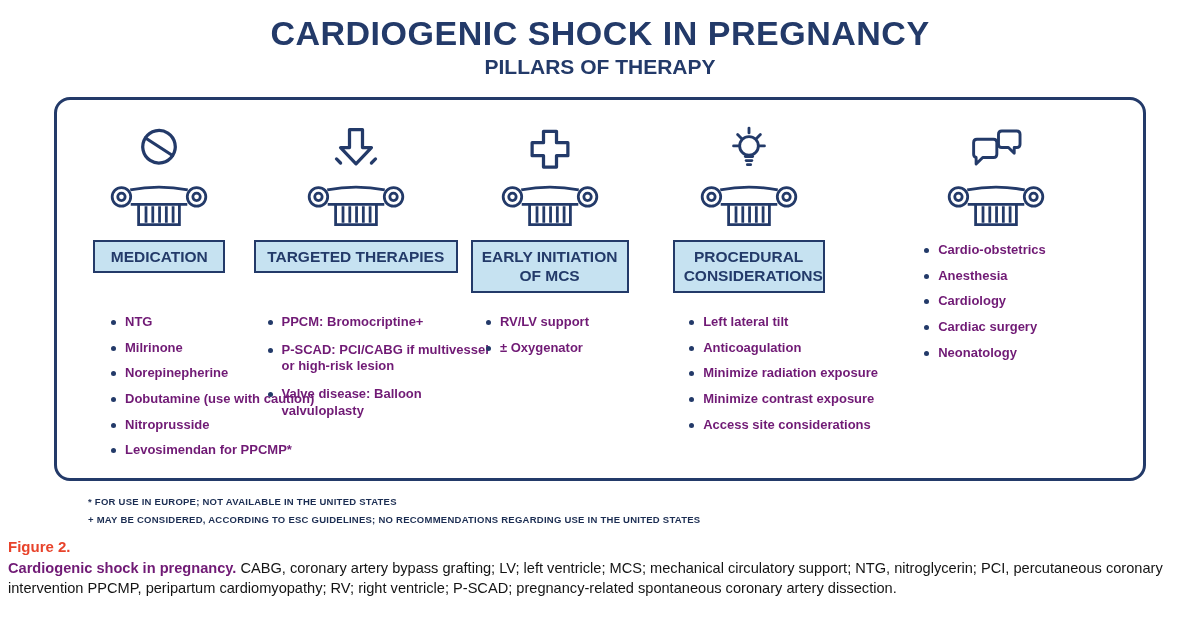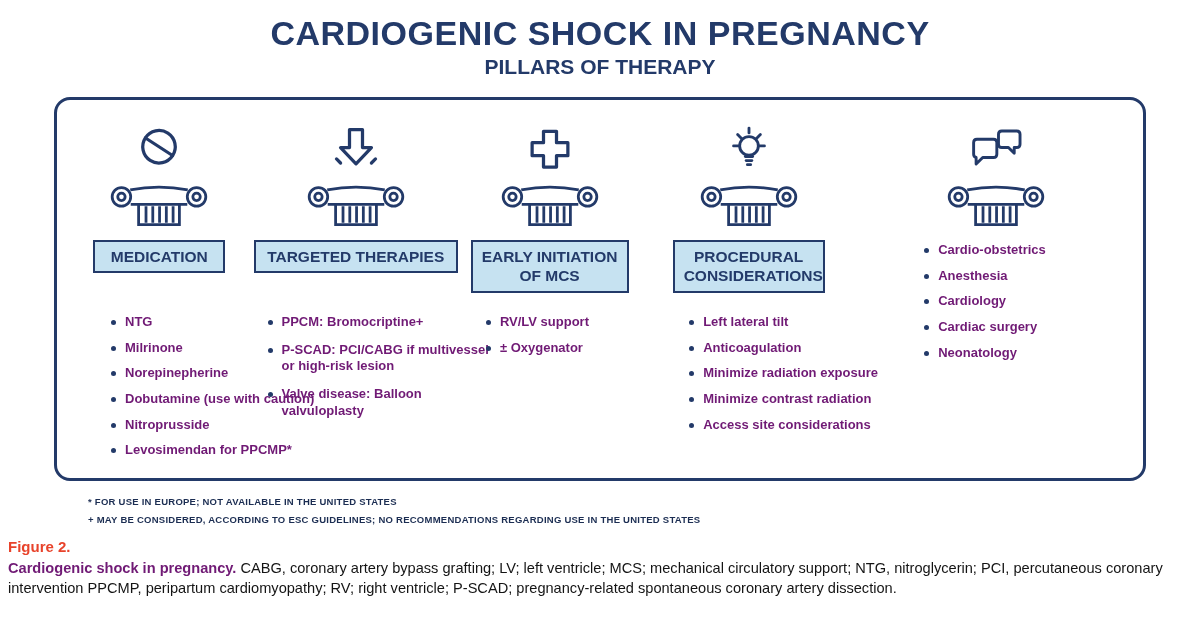--- a/index.html
+++ b/index.html
@@ -185,21 +185,21 @@
             <use href="#capital"></use>
           </svg>
       </div>
       <div class="header-area">
         <div class="header-box">PROCEDURAL CONSIDERATIONS</div>
       </div>
       <ul class="bullets">
         <li>Left lateral tilt</li>
         <li>Anticoagulation</li>
         <li>Minimize radiation exposure</li>
-        <li>Minimize contrast radiation</li>
+        <li>Minimize contrast exposure</li>
         <li>Access site considerations</li>
       </ul>
     </div>
 
     <div class="pillar p5">
       <div class="icon-area">
         <svg width="58" height="52" viewBox="0 0 70 62">
           <g class="ink" stroke-width="3.5" stroke-linejoin="round" stroke-linecap="round">
             <path d="M42 8 H60 Q64 8 64 12 V24 Q64 28 60 28 H57 V35 L50 28 H42 Q38 28 38 24 V12 Q38 8 42 8 Z"></path>
             <path fill="#ffffff" d="M12 18 H32 Q36 18 36 22 V36 Q36 40 32 40 H19 L11 48 V40 Q8 39 8 36 V22 Q8 18 12 18 Z"></path>

